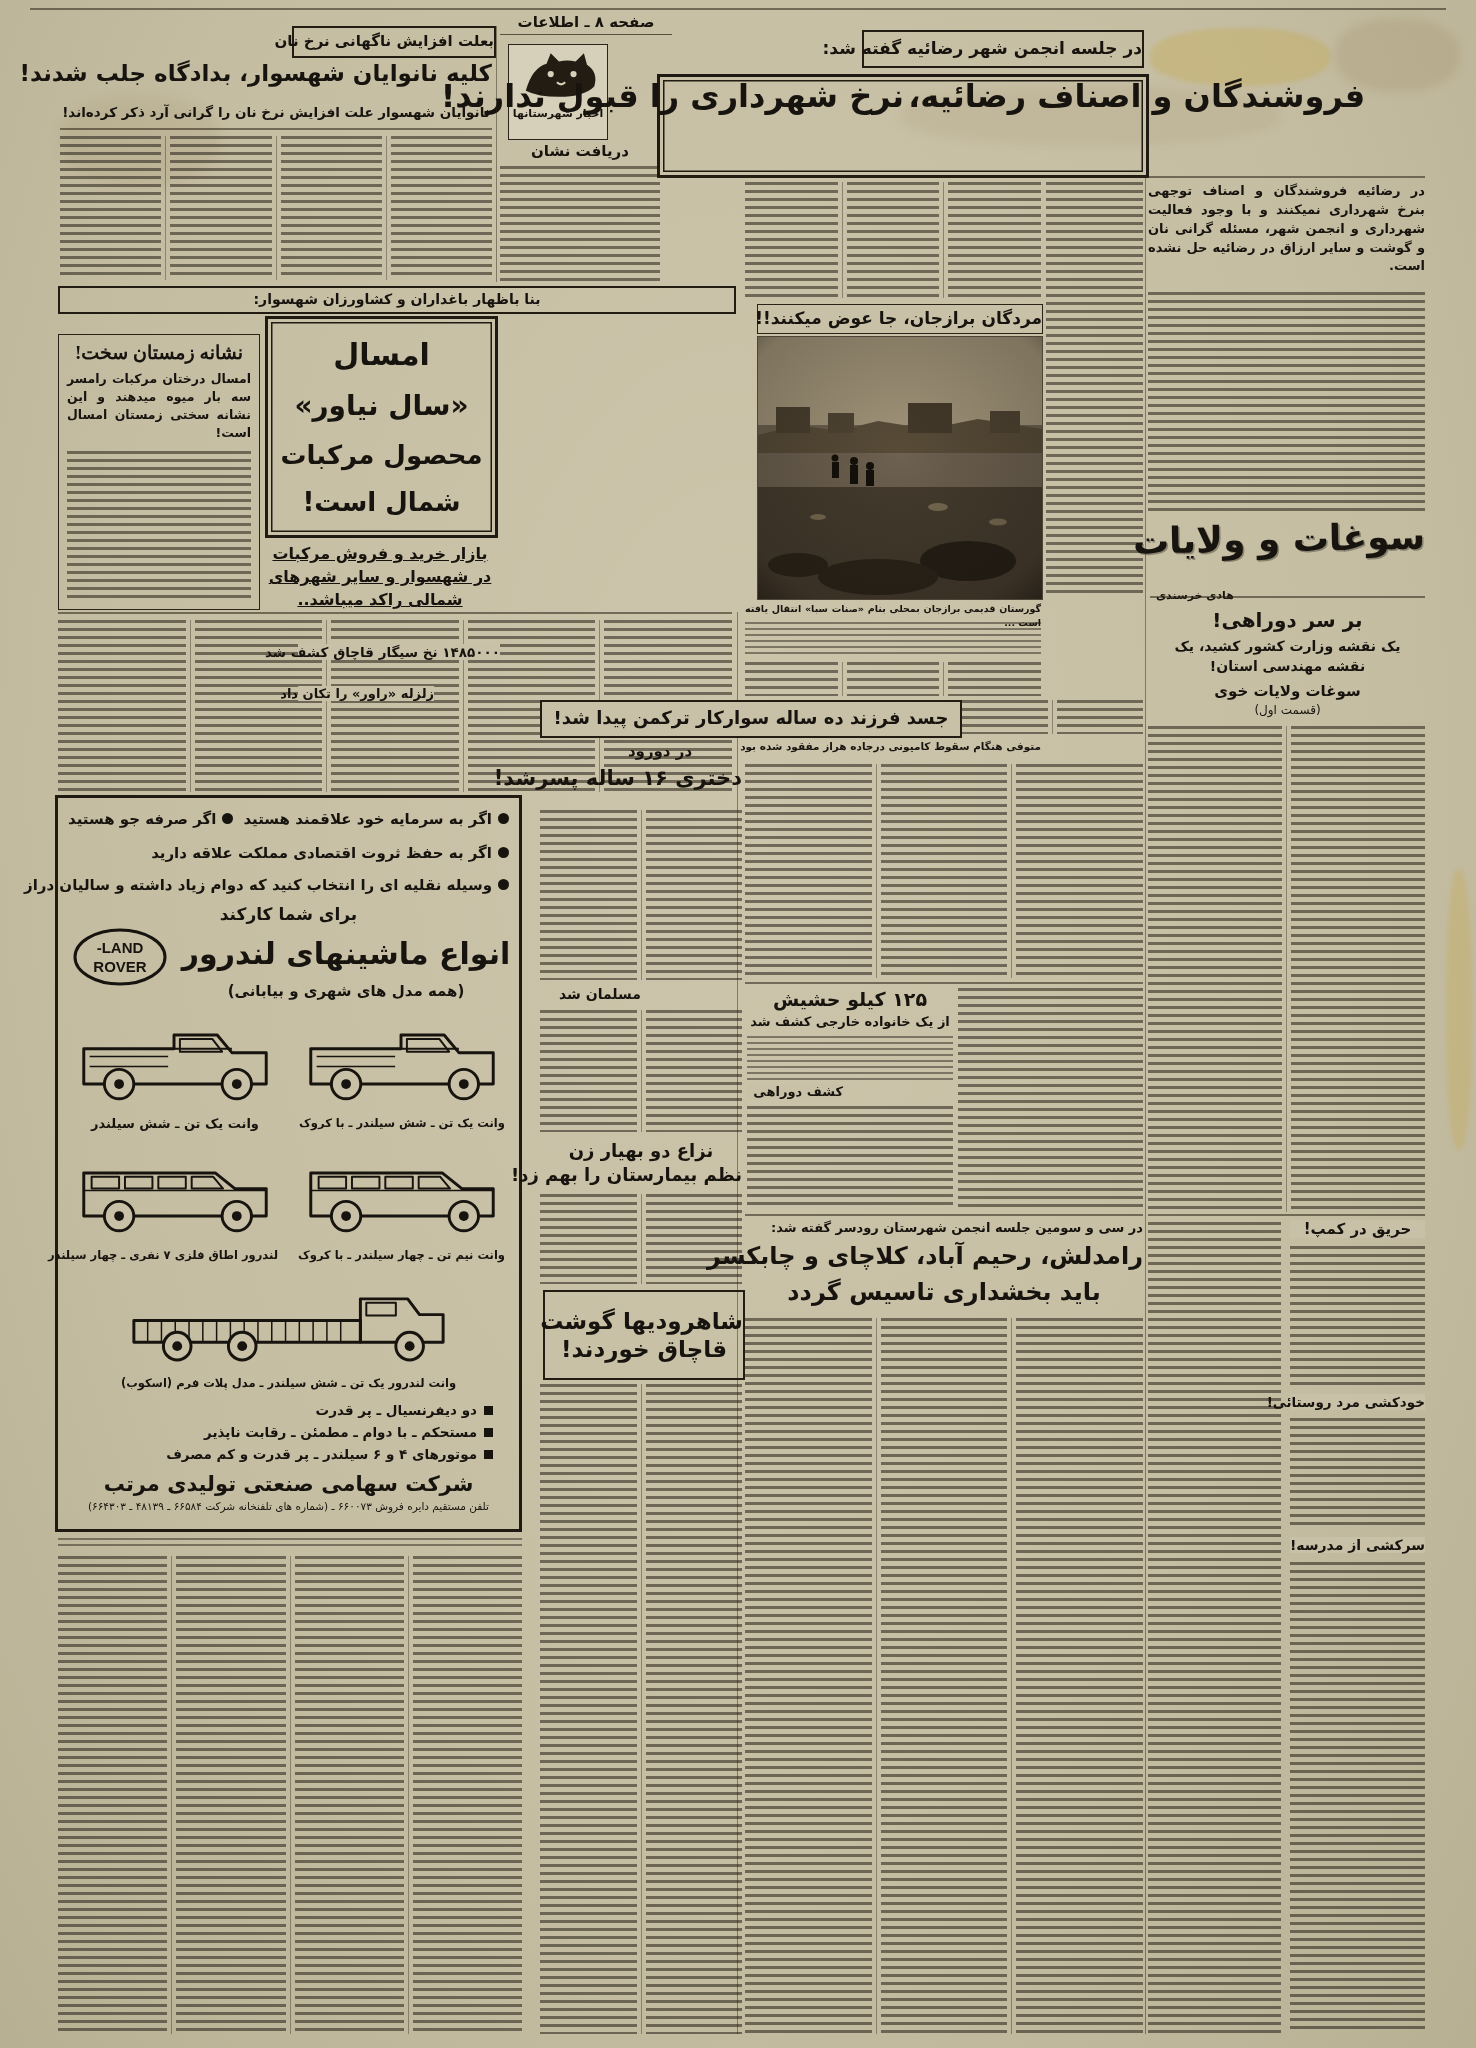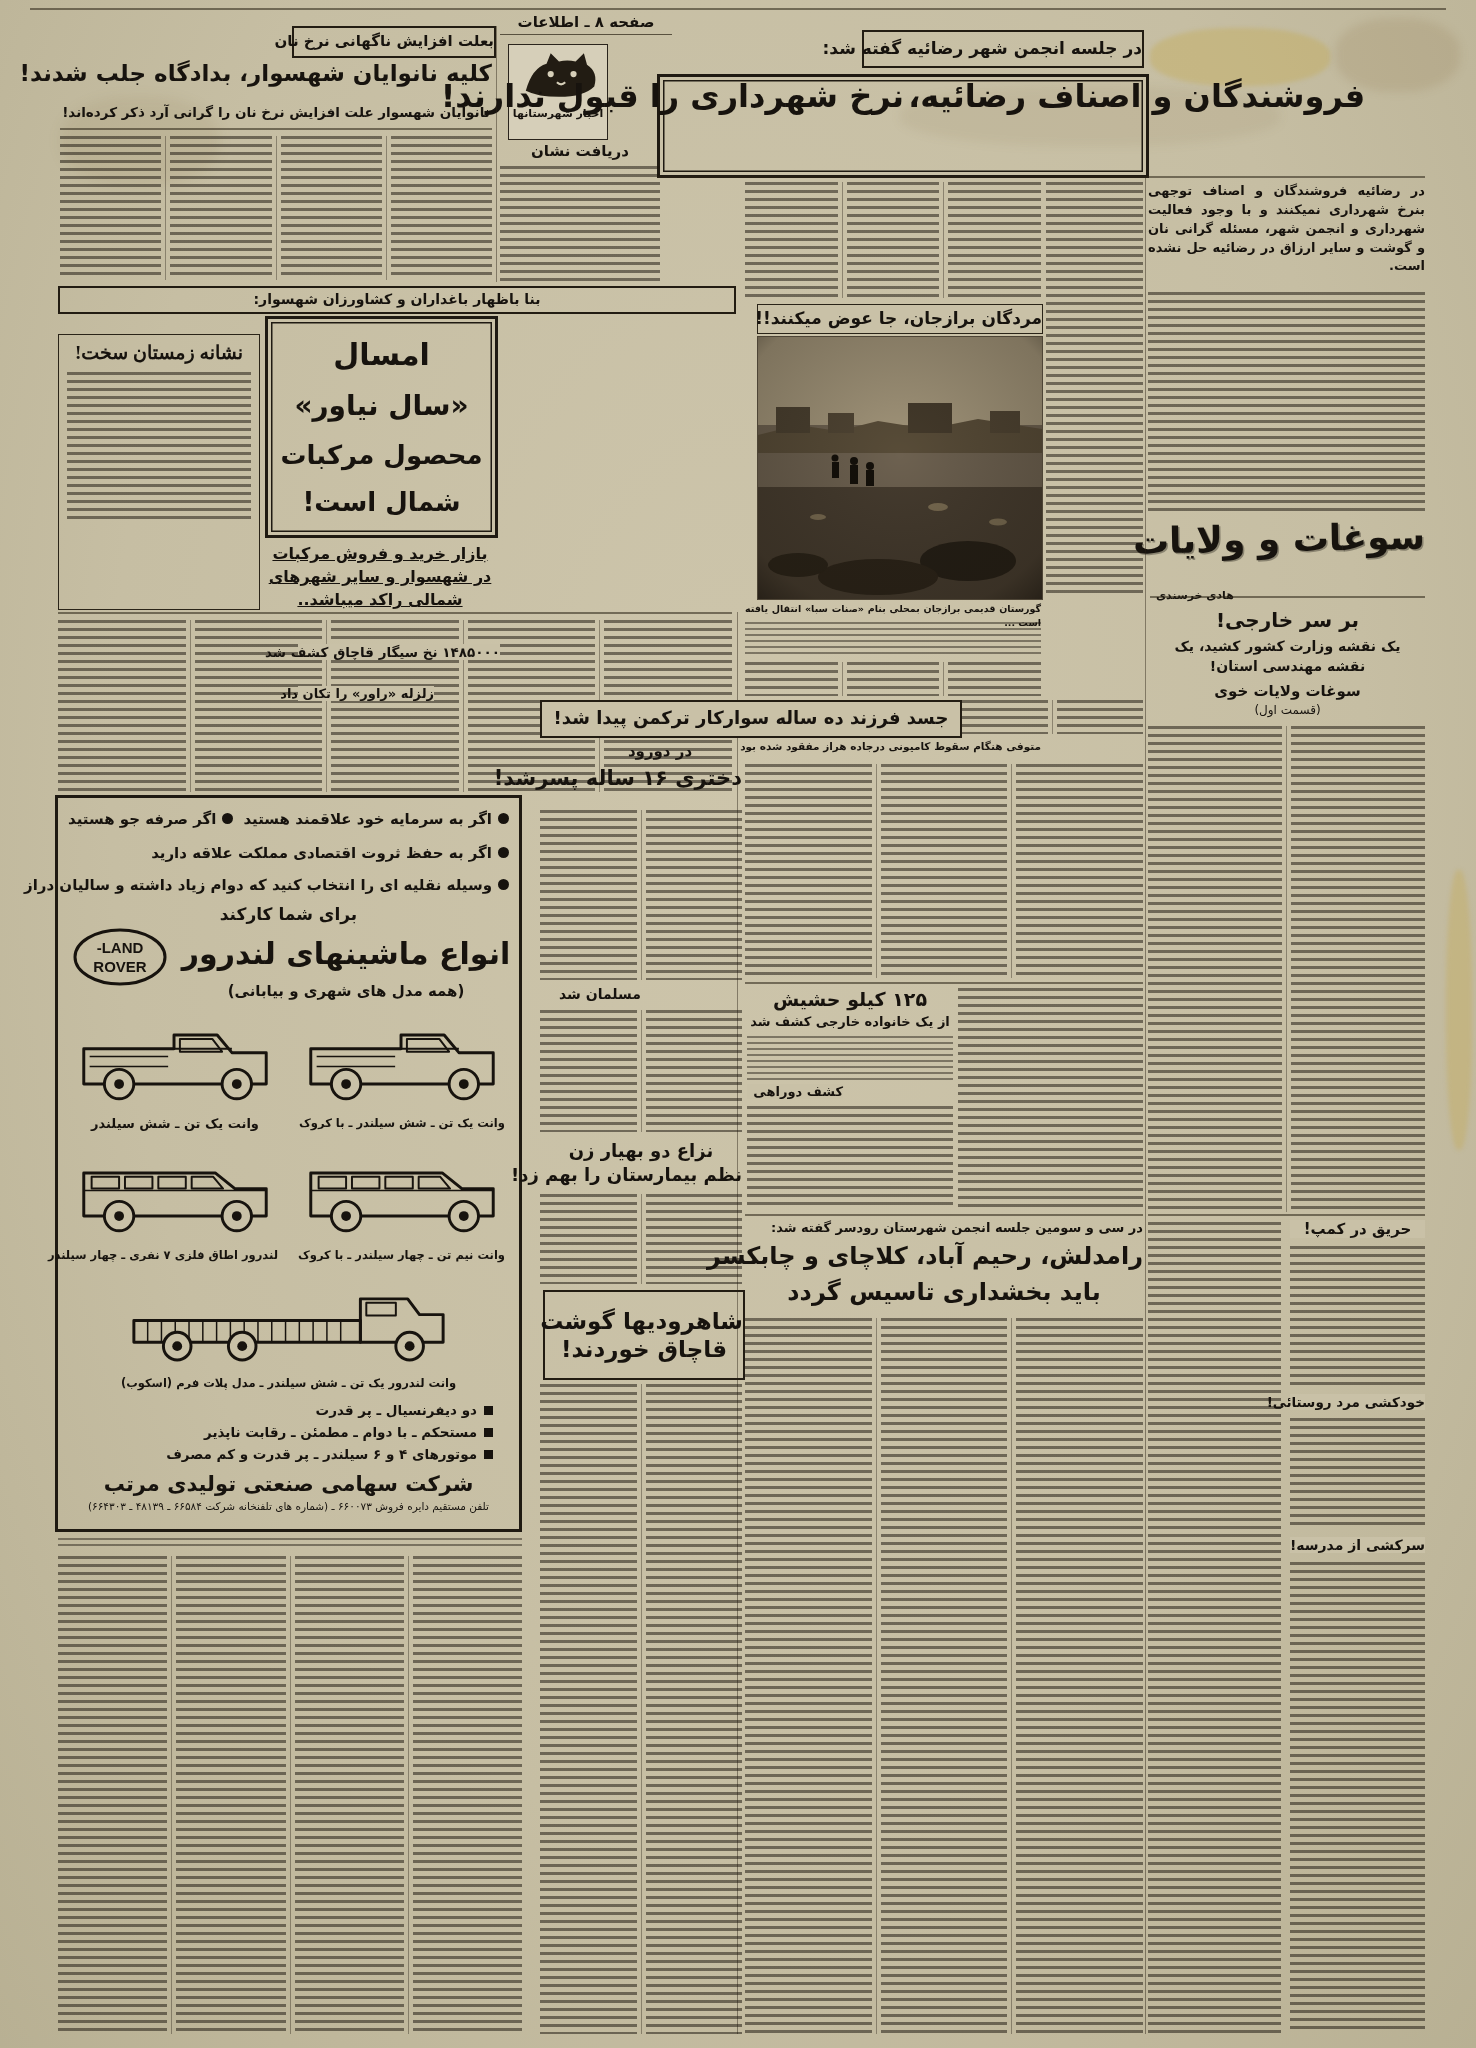--- a/index.html
+++ b/index.html
@@ -114,21 +114,21 @@
   <div class="rule-h" style="left:657px;top:176px;width:768px;"></div>
 
   <div class="abs b just lh" style="left:1148px;top:182px;width:277px;font-size:13px;">در رضائیه فروشندگان و اصناف توجهی بنرخ شهرداری نمیکنند و با وجود فعالیت شهرداری و انجمن شهر، مسئله گرانی نان و گوشت و سایر ارزاق در رضائیه حل نشده است.</div>
   <div class="abs ft" style="left:1148px;top:292px;width:277px;height:222px;"></div>
 
   <div class="abs" style="left:1150px;top:518px;width:275px;height:84px;">
     <div class="b ctr nw" style="font-size:36px;transform:rotate(-1deg);text-shadow:1.5px 1.5px 0 rgba(23,19,14,.35);">سوغات و ولایات</div>
     <div class="b" style="position:absolute;left:6px;bottom:0;font-size:11px;">هادی خرسندی</div>
     <div class="rule-h" style="left:0;top:78px;width:275px;"></div>
   </div>
-  <div class="abs b ctr nw" style="left:1150px;top:608px;width:275px;font-size:20px;">بر سر خارجی!</div>
+  <div class="abs b ctr nw" style="left:1150px;top:608px;width:275px;font-size:20px;">بر سر دوراهی!</div>
   <div class="abs b ctr nw" style="left:1150px;top:638px;width:275px;font-size:14px;">یک نقشه وزارت کشور کشید، یک</div>
   <div class="abs b ctr nw" style="left:1150px;top:658px;width:275px;font-size:14px;">نقشه مهندسی استان!</div>
   <div class="abs b ctr nw" style="left:1150px;top:682px;width:275px;font-size:15px;">سوغات ولایات خوی</div>
   <div class="abs ctr nw" style="left:1150px;top:703px;width:275px;font-size:12px;">(قسمت اول)</div>
   <div class="abs cols" style="left:1148px;top:726px;width:277px;height:486px;">
       <i class="ft"></i>
       <i class="ft"></i>
     </div>
 
   <div class="rule-h" style="left:1148px;top:1214px;width:277px;"></div>
@@ -162,20 +162,21 @@
   <div class="abs dbox" style="left:265px;top:316px;width:227px;height:216px;display:flex;flex-direction:column;justify-content:space-evenly;align-items:center;">
     <div class="b nw" style="font-size:30px;">امسال</div>
     <div class="b nw" style="font-size:28px;">«سال نیاور»</div>
     <div class="b nw" style="font-size:26px;">محصول مرکبات</div>
     <div class="b nw" style="font-size:26px;">شمال است!</div>
   </div>
   <div class="abs b ctr lh" style="left:268px;top:542px;width:224px;font-size:16px;text-decoration:underline;">بازار خرید و فروش مرکبات در شهسوار و سایر شهرهای شمالی راکد میباشد..</div>
 
   <div class="abs box1" style="left:58px;top:334px;width:202px;height:276px;padding:6px 8px;box-sizing:border-box;">
     <div class="b ctr nw" style="font-size:19px;font-family:Liberation Serif, serif;">نشانه زمستان سخت!</div>
+    <div class="b just lh" style="font-size:12.5px;margin-top:6px;">امسال درختان مرکبات رامسر سه بار میوه میدهند و این نشانه سختی زمستان امسال است!</div>
     <div class="ft" style="height:150px;margin-top:8px;"></div>
   </div>
 
   <div class="rule-h" style="left:58px;top:612px;width:674px;"></div>
   <div class="abs cols" style="left:58px;top:620px;width:674px;height:172px;">
       <i class="ft"></i>
       <i class="ft"></i>
       <i class="ft"></i>
       <i class="ft"></i>
       <i class="ft"></i>

